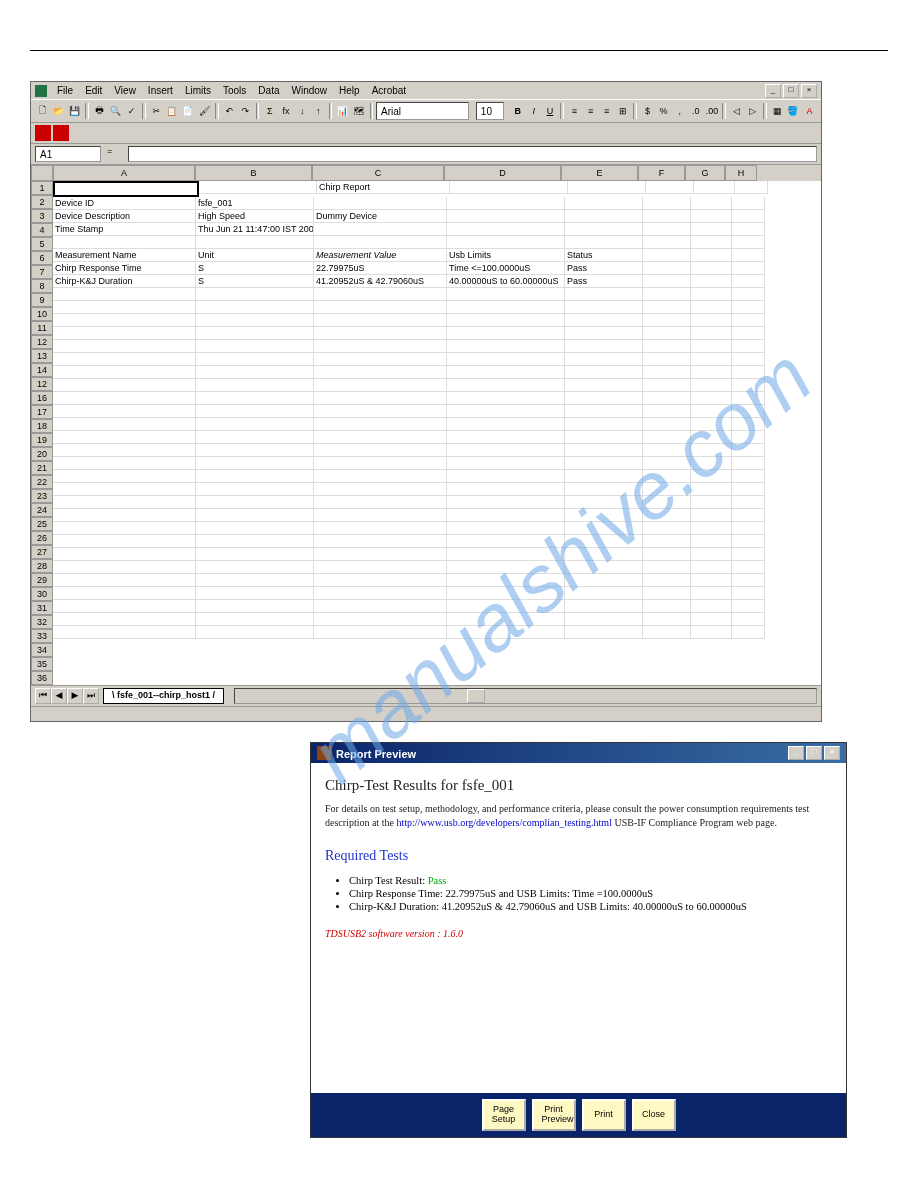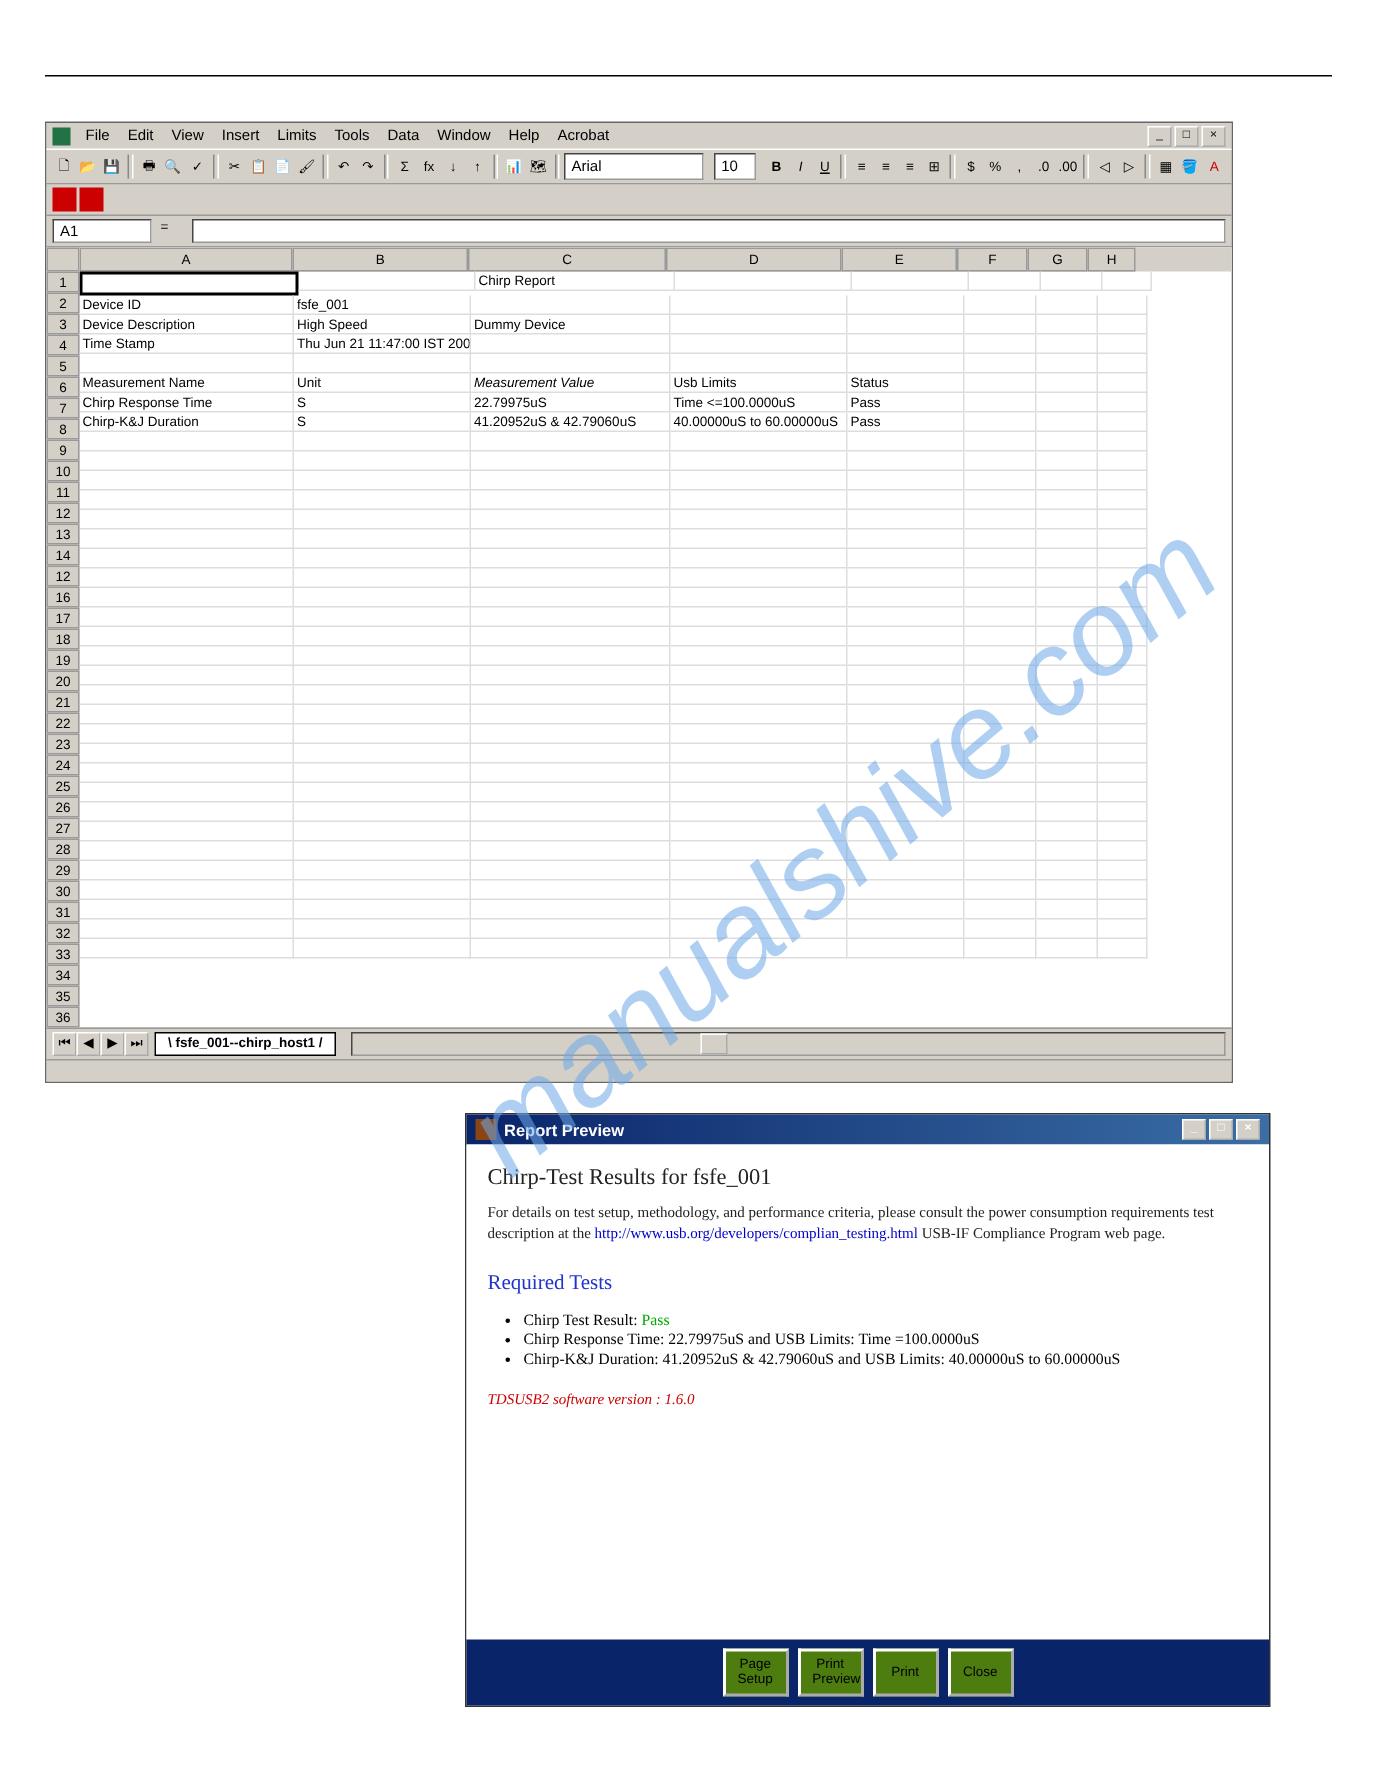--- a/index.html
+++ b/index.html
@@ -239,21 +239,21 @@
     margin-top: 16px;
   }
   .report-footer {
     background: #0a246a;
     padding: 6px;
     display:flex;
     justify-content:center;
     gap: 6px;
   }
   .report-btn {
-    background: #4d7c0f;
+    background: #fef9c3;
     border: 2px outset #fff;
     font-size: 9px;
     font-family: Tahoma, sans-serif;
     padding: 4px 8px;
     text-align:center;
     line-height:1.1;
     width: 44px;
   }
   
   .watermark {

